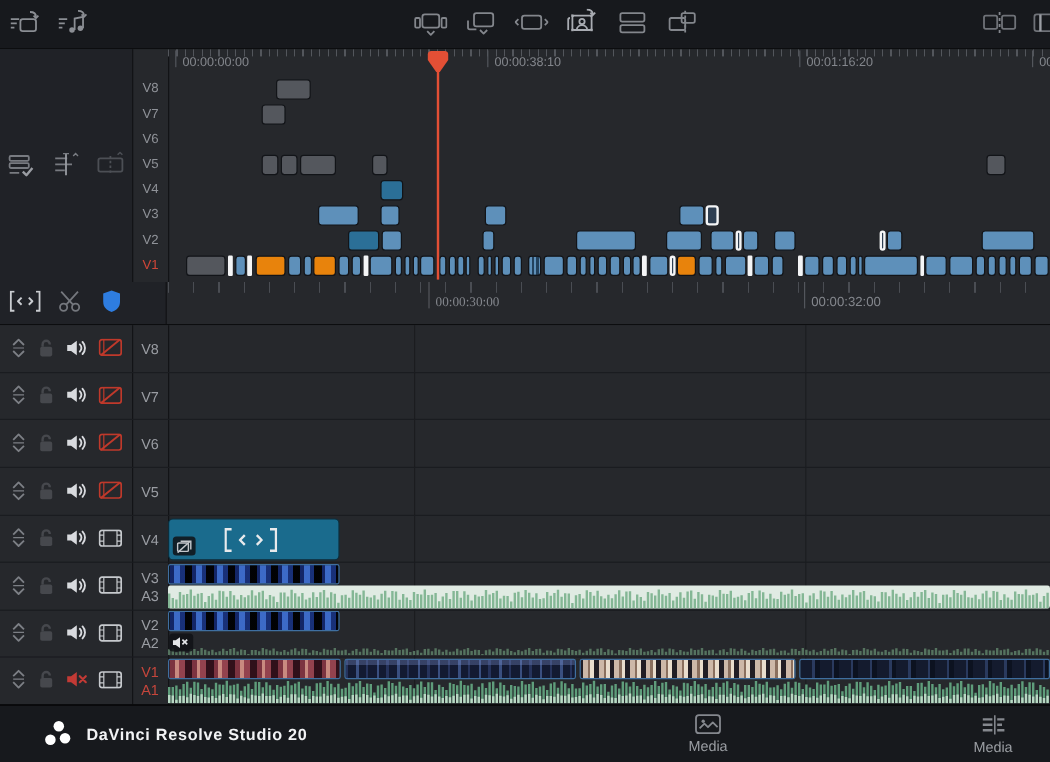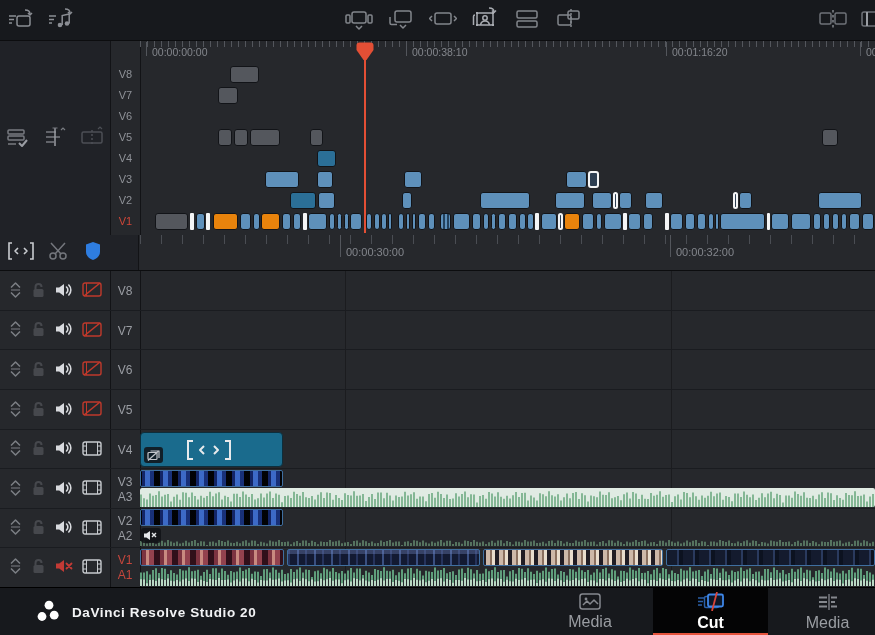--- a/index.html
+++ b/index.html
@@ -82,21 +82,21 @@
   .a-green{background:transparent;}
   .a-dim{background:transparent;}
 
   .clip-badge{position:absolute;background:rgba(16,18,22,.85);border-radius:3px;display:flex;align-items:center;justify-content:center;}
 
   
   #bottombar{position:absolute;left:0;top:587px;width:875px;height:48px;background:#17191d;border-top:1px solid #000;}
   #brand{position:absolute;left:36px;top:0;height:48px;display:flex;align-items:center;gap:12px;}
   #brand .title{color:#f2f3f5;font-size:13.5px;font-weight:bold;letter-spacing:.6px;}
   .page-tab{position:absolute;top:0;height:48px;display:flex;flex-direction:column;align-items:center;justify-content:center;gap:3px;}
-  .page-tab .lbl{font-size:16px;color:#9a9da2;}
+  .page-tab .lbl{font-size:12px;color:#9a9da2;}
   .page-tab.active{background:#040405;}
   .page-tab.active .lbl{color:#fff;font-weight:bold;}
   .page-tab.active::after{content:"";position:absolute;left:0;bottom:0;width:100%;height:3px;background:#e5533c;}
 </style>
 </head>
 <body>
 
 <div id="root">
 
   <header id="topbar">
@@ -336,21 +336,21 @@
           <path d="M7 13L17 2M13 13L3 2"></path>
         </svg>
       </button>
       <button>
         <svg width="18" height="20" viewBox="0 0 18 20">
           <path d="M9 1l7 2.5v7C16 15 13 17.8 9 19 5 17.8 2 15 2 10.5v-7z" fill="#2e7de0"></path>
         </svg>
       </button>
     </div>
     <div id="lower-ruler">
-        <span class="ruler-label" style="left: 206px;">00:00:30:00</span>
+        <span class="ruler-label" style="left: 223px; font-family: Liberation Serif, serif;">00:00:30:00</span>
         <span class="ruler-label" style="left: 536px;">00:00:32:00</span>
       </div>
   </section>
 
   <section id="lower">
     <div id="header-col-line1"></div>
       <div id="header-col-line2"></div>
     <div id="lower-headers">
         <div class="trow" style="top: 0px; height: 40px;">
           <div class="th-icons">
@@ -607,29 +607,20 @@
     </div>
 
     <button class="page-tab" style="left:530px;width:120px">
       <svg width="22" height="17" viewBox="0 0 22 17" fill="none" stroke="#85888e" stroke-width="1.5">
         <rect x="1" y="1" width="20" height="15" rx="2.5"></rect>
         <path d="M4 12l4-4 3 3 4-4 4 4" stroke-linejoin="round"></path>
           <circle cx="7" cy="6" r="1.4" fill="#85888e" stroke="none"></circle>
       </svg>
       <span class="lbl">Media</span>
     </button>
-    <button class="page-tab active" style="left:653px;width:115px">
-      <svg width="30" height="19" viewBox="0 0 30 19" fill="none">
-        <path d="M2 6h6M2 9.5h5M2 13h4" stroke="#2a5fa8" stroke-width="1.5"></path>
-        <rect x="8.5" y="4.5" width="14" height="11" rx="1.5" stroke="#2a5fa8" stroke-width="1.5"></rect>
-        <rect x="12" y="2.5" width="15" height="12" rx="1.5" stroke="#3d86e8" stroke-width="1.8" fill="#0c1728"></rect>
-        <path d="M21 0l-5 19" stroke="#d8453a" stroke-width="1.8"></path>
-      </svg>
-      <span class="lbl">Cut</span>
-    </button>
     <button class="page-tab" style="left:770px;width:115px">
       <svg width="22" height="18" viewBox="0 0 22 18" fill="none" stroke="#85888e" stroke-width="2">
         <path d="M12 1v16" stroke-width="1.3"></path>
         <path d="M2 4.5h8M14 4.5h6M2 9h8M14 9h4M2 13.5h8M14 13.5h6"></path>
       </svg>
       <span class="lbl">Media</span>
     </button>
   </footer>
 </div>
 

